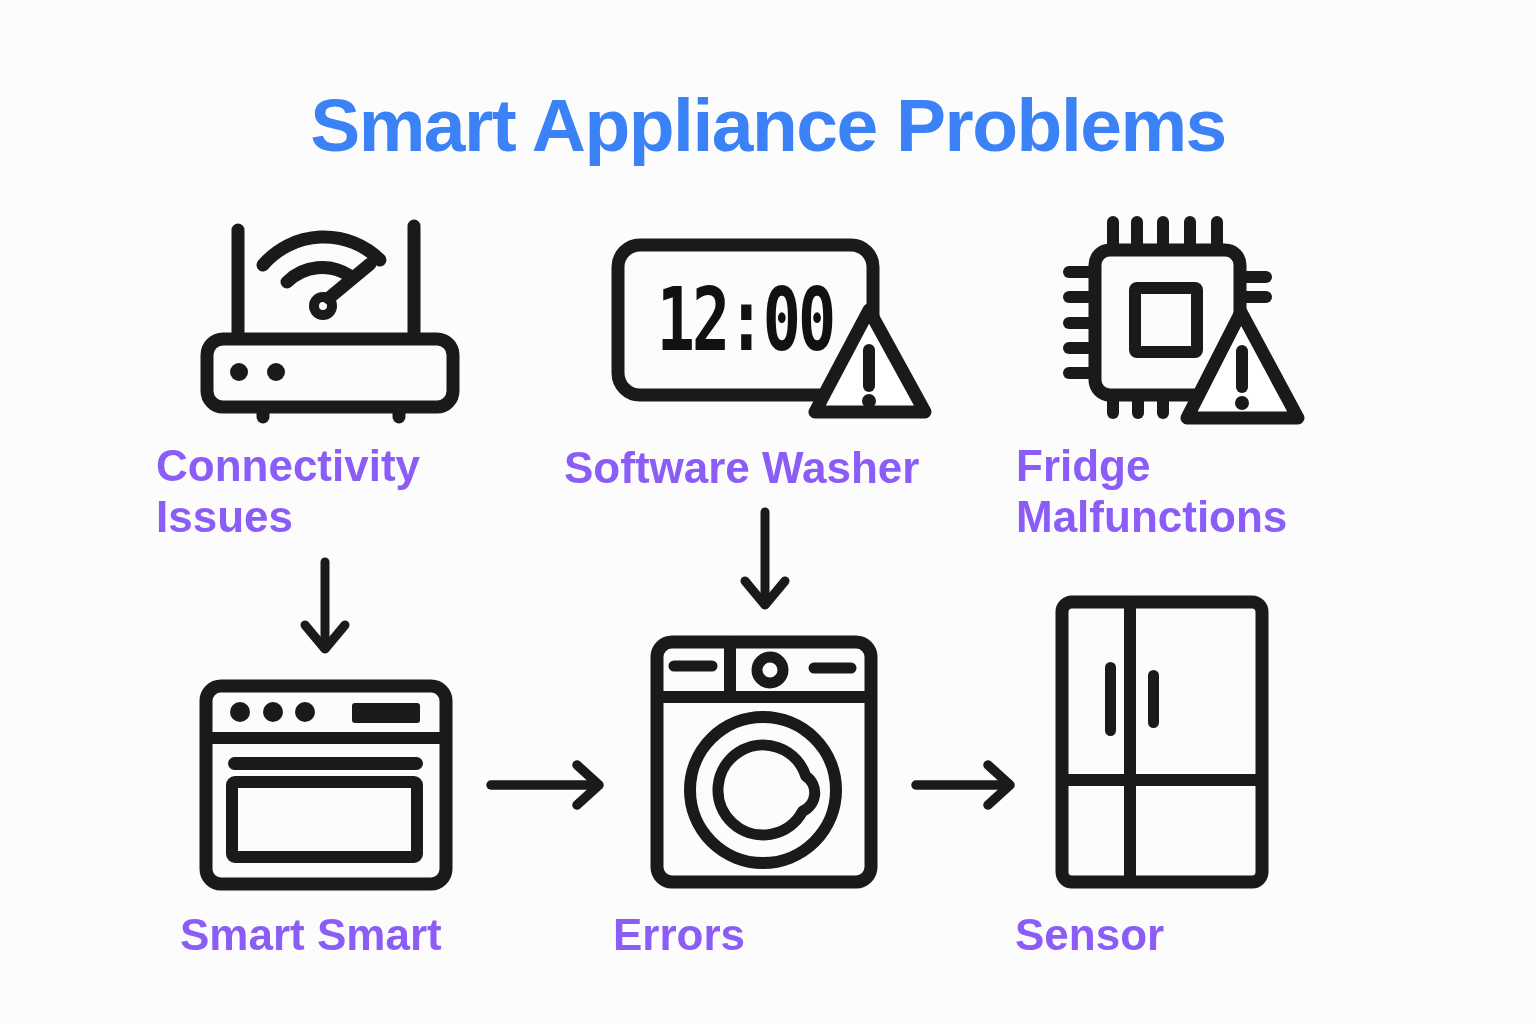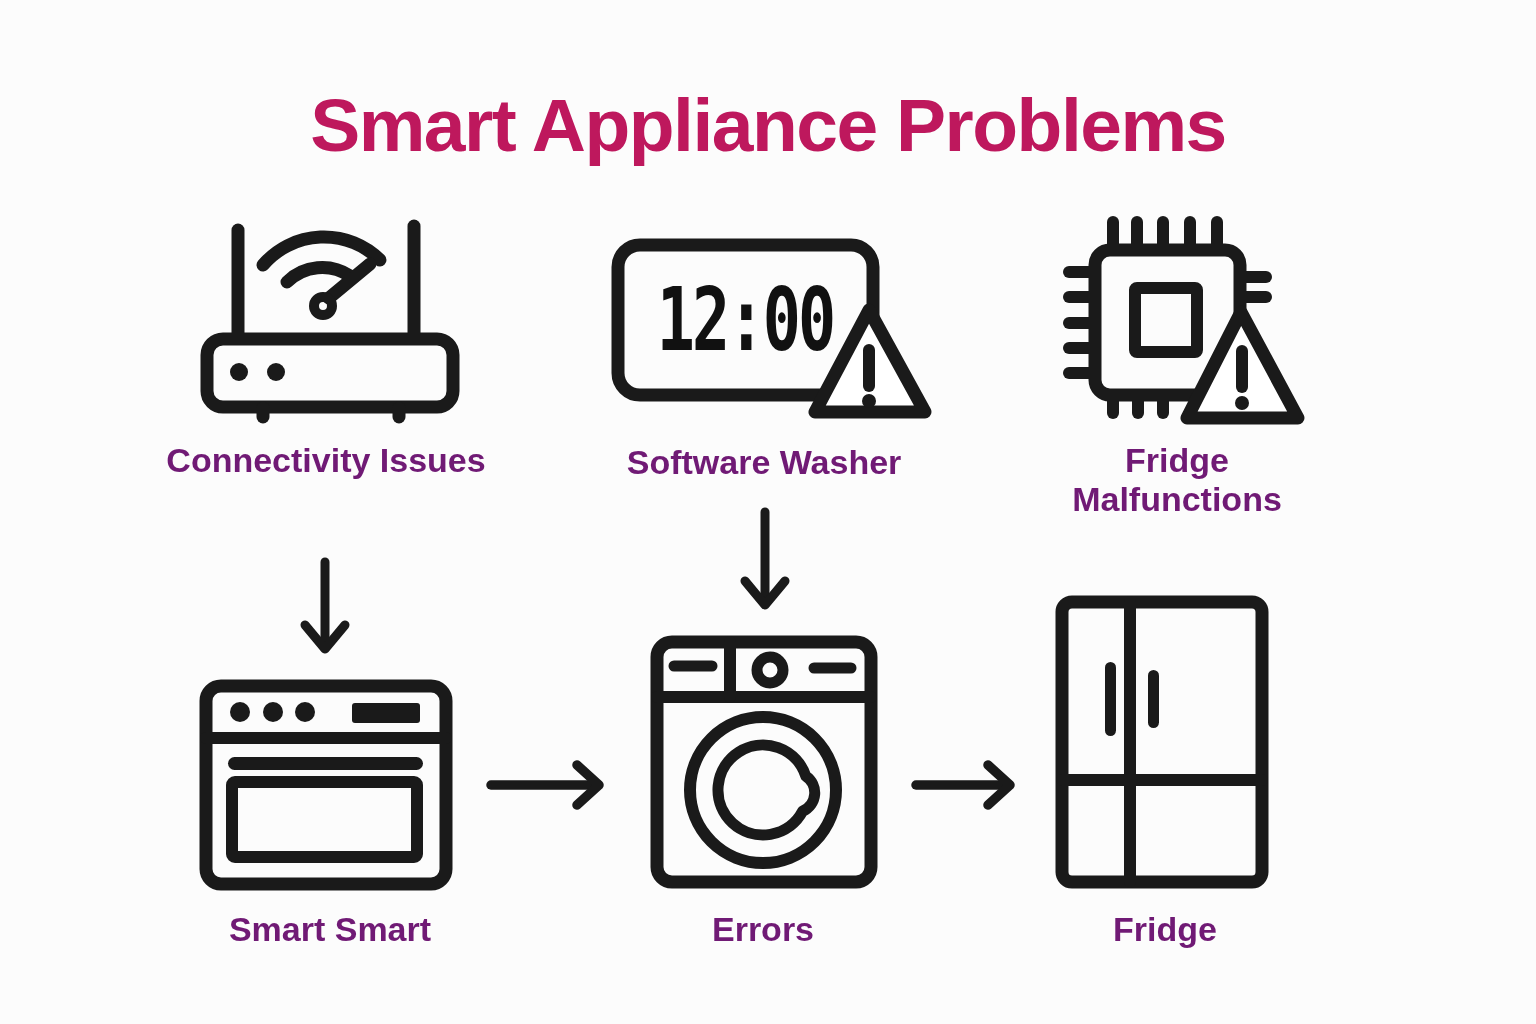--- a/index.html
+++ b/index.html
@@ -8,26 +8,26 @@
     background:#f4f4f4;
     font-family:"Liberation Sans","DejaVu Sans",sans-serif;
   }
   .canvas{
     position:relative;width:1536px;height:1024px;
     background:#fcfcfc;color:#1a1a1a;
   }
   .title{
     position:absolute;left:0;top:82px;width:1536px;margin:0;
     text-align:center;font-size:75px;font-weight:700;
-    letter-spacing:-1.5px;color:#be185d;
+    letter-spacing:-1.5px;color:#3b82f6;
   }
   .label{
-    position:absolute;text-align:center;
-    font-size:34px;font-weight:600;line-height:1.15;
-    color:#701a75;
+    position:absolute;text-align:left;
+    font-size:44px;font-weight:600;line-height:1.15;
+    color:#8b5cf6;
   }
   .l-conn  {left:156px; top:441px; width:340px;}
   .l-soft  {left:564px; top:443px; width:400px;}
   .l-sensor{left:1016px;top:441px; width:322px;}
   .l-oven  {left:180px; top:910px; width:300px;}
   .l-wash  {left:613px; top:910px; width:300px;}
   .l-fridge{left:1015px;top:910px; width:300px;}
   svg.ic{position:absolute;display:block;}
   .ic-router {left:198px; top:218px;}
   .ic-clock  {left:605px; top:238px;}
@@ -161,15 +161,15 @@
   <svg class="ic ic-fridge" width="220" height="302" viewBox="0 0 220 302" fill="none" stroke="#1a1a1a" stroke-linecap="round" stroke-linejoin="round">
     <rect x="10" y="12" width="200" height="280" rx="10" stroke-width="13"></rect>
     <path d="M 78 12 V 292" stroke-width="12"></path>
     <path d="M 10 190 H 210" stroke-width="12"></path>
     <rect x="53" y="72" width="11" height="74" rx="5.5" fill="#1a1a1a" stroke="none"></rect>
     <rect x="96" y="80" width="11" height="58" rx="5.5" fill="#1a1a1a" stroke="none"></rect>
   </svg>
 
   <div class="label l-oven">Smart Smart</div>
   <div class="label l-wash">Errors</div>
-  <div class="label l-fridge">Fridge</div>
+  <div class="label l-fridge">Sensor</div>
 
 </div>
 
 </body></html>

